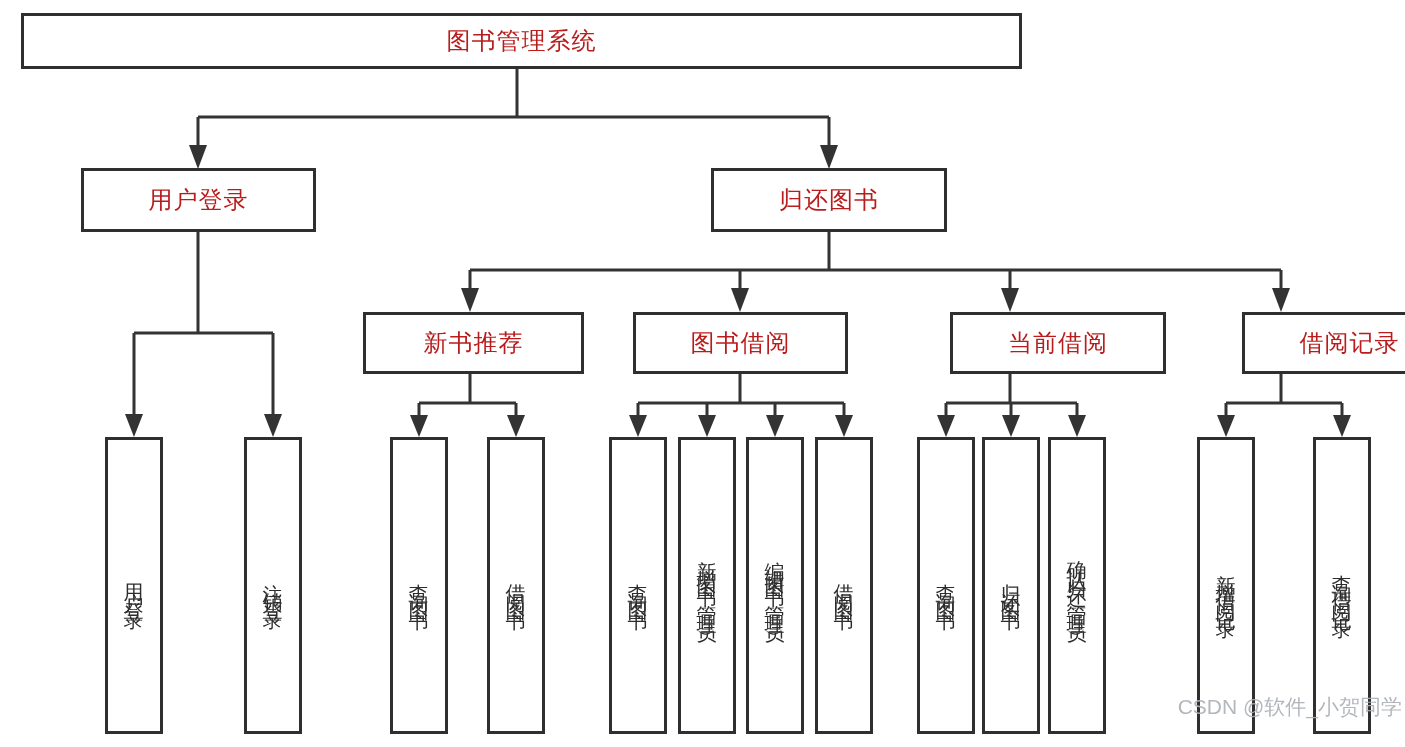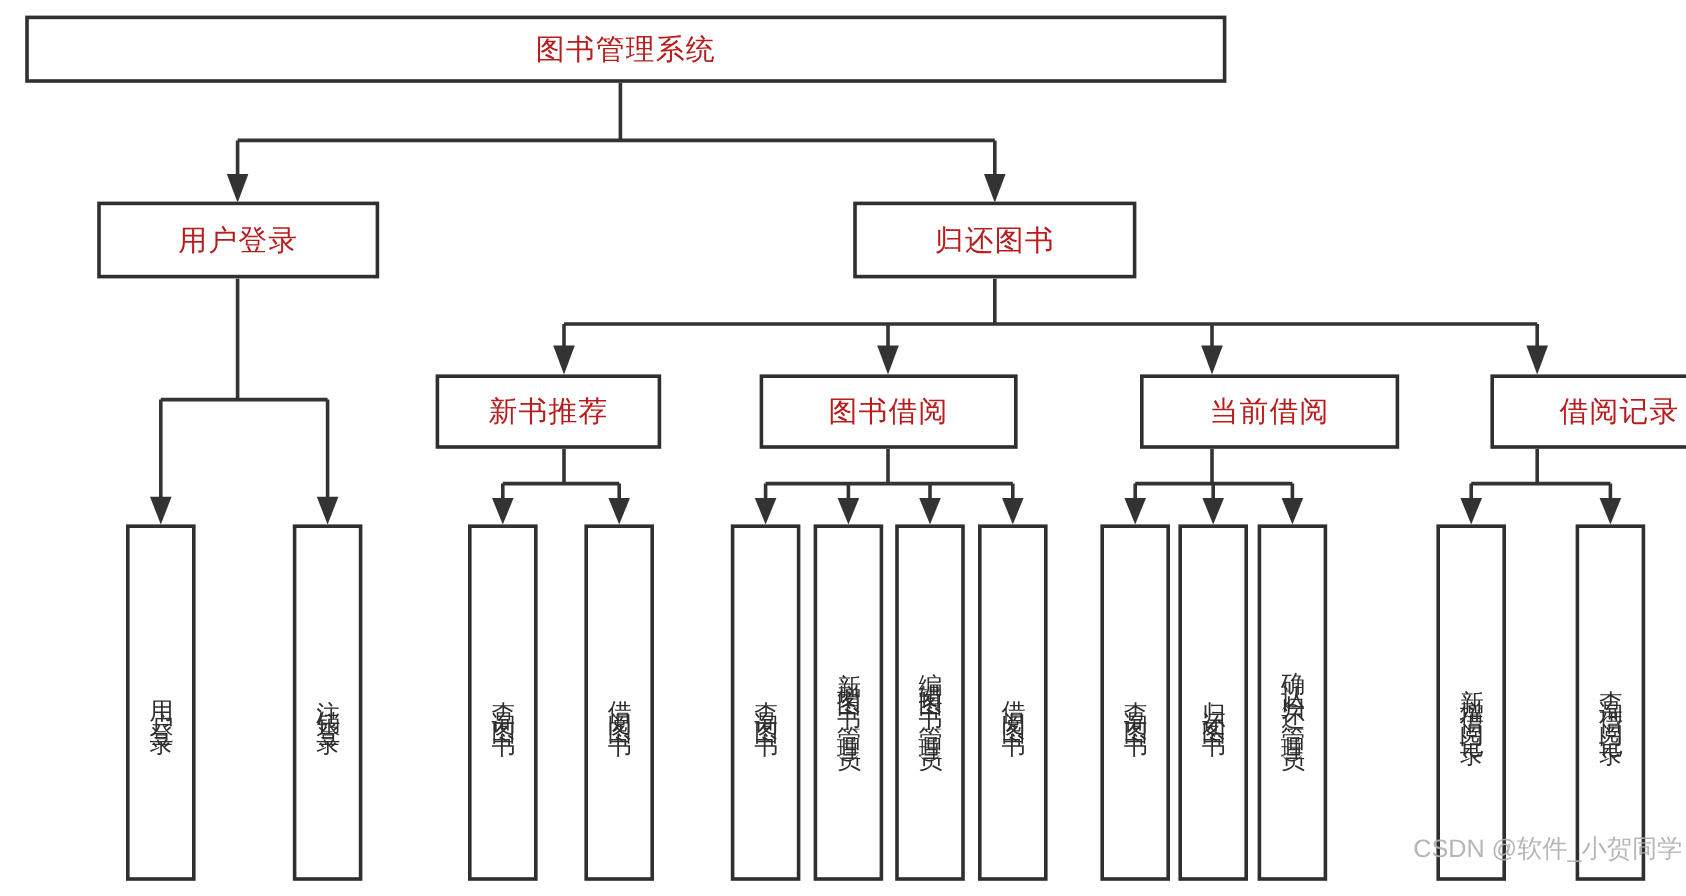--- a/index.html
+++ b/index.html
@@ -117,21 +117,21 @@
       <polygon points="1217,415 1235,415 1226,437"></polygon>
       <polygon points="1333,415 1351,415 1342,437"></polygon>
     </g>
   </svg>
 
   <div class="hbox" style="left:21px; top:13px; width:1001px; height:56px;">图书管理系统</div>
 
   <div class="hbox" style="left:81px; top:168px; width:235px; height:64px;">用户登录</div>
   <div class="hbox" style="left:711px; top:168px; width:236px; height:64px;">归还图书</div>
 
-  <div class="hbox" style="left:363px; top:312px; width:188px; height:62px;">新书推荐</div>
+  <div class="hbox" style="left:363px; top:312px; width:221px; height:62px;">新书推荐</div>
   <div class="hbox" style="left:633px; top:312px; width:215px; height:62px;">图书借阅</div>
   <div class="hbox" style="left:902px; top:312px; width:216px; height:62px;margin-left:48px;">当前借阅</div>
   <div class="hbox" style="left:1242px; top:312px; width:215px; height:62px;">借阅记录</div>
 
   <div class="vbox" style="left:105px;">
     <span class="vtext">用户登录</span>
   </div>
   <div class="vbox" style="left:244px;">
     <span class="vtext">注销登录</span>
   </div>

